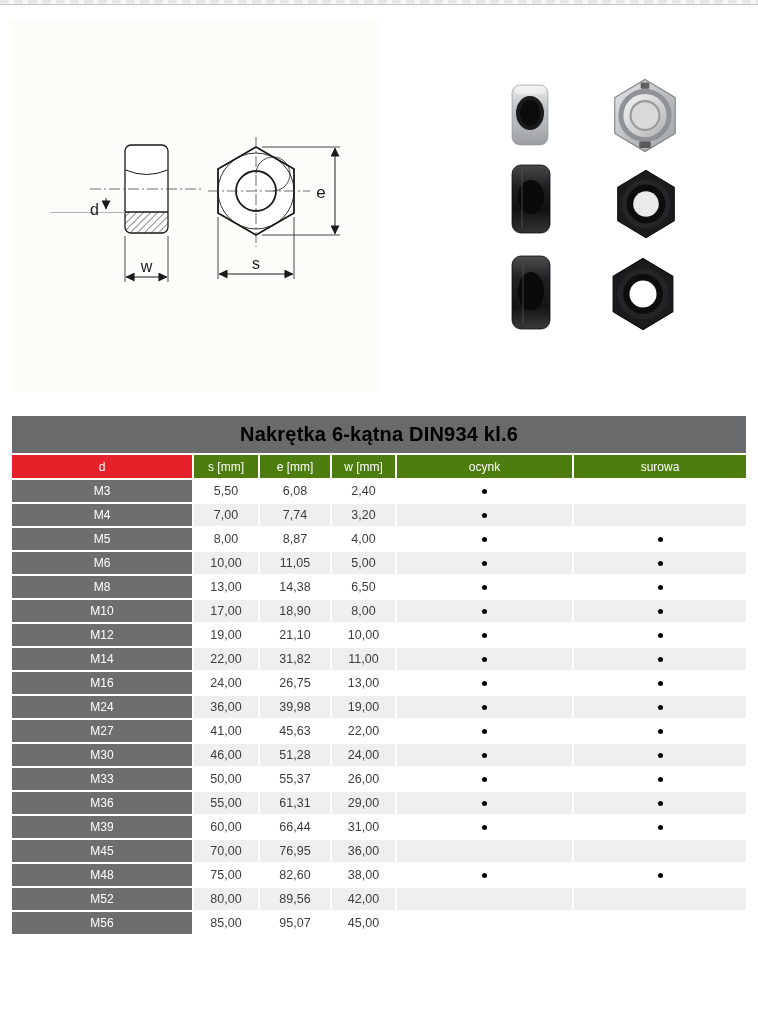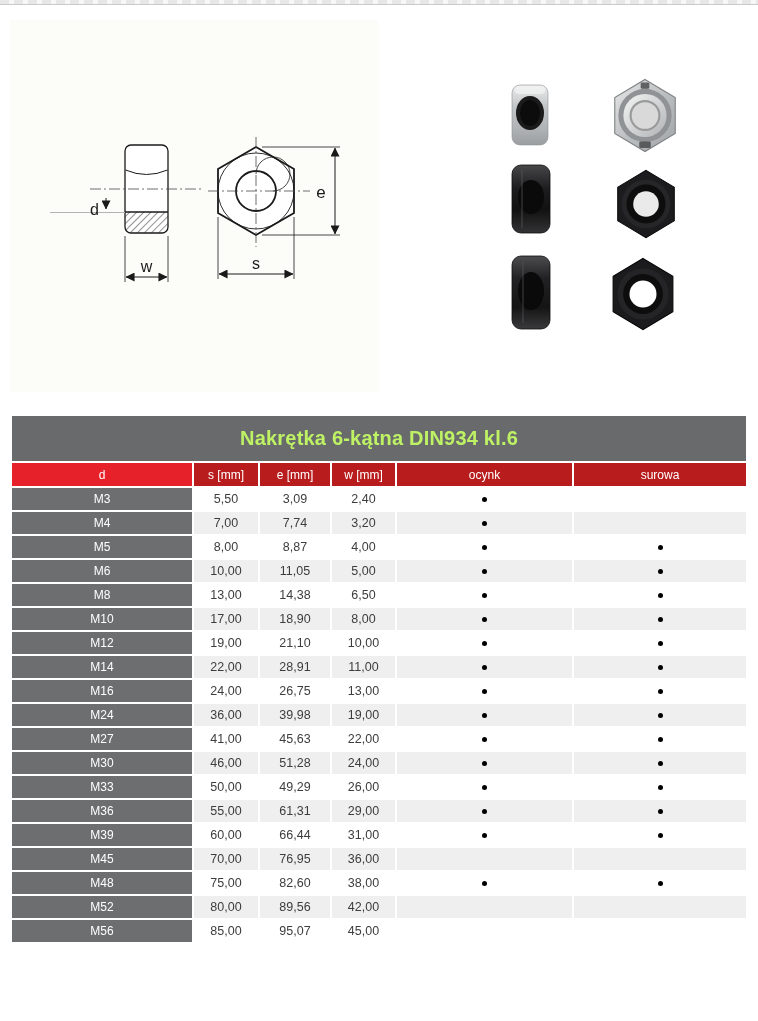--- a/index.html
+++ b/index.html
@@ -29,25 +29,25 @@
   .p-raw-side  {left:21px;top:185px;}
   .p-raw-top   {left:116px;top:187px;}
   
   .sheet{position:absolute;left:10px;top:414px;width:738px;}
   table.spec{
     width:738px;border-collapse:separate;border-spacing:2px;
     table-layout:fixed;background:#ffffff;
   }
   table.spec th, table.spec td{padding:0;margin:0;text-align:center;vertical-align:middle;}
   th.title-cell{
-    background:#696a6c;color:#bef264;height:45px;
+    background:#696a6c;color:#000000;height:37px;
     font-size:20px;font-weight:bold;letter-spacing:0.2px;
   }
   tr.colhead th{
-    background:#b91c1c;color:#ffffff;height:23px;
+    background:#4d7c0f;color:#ffffff;height:23px;
     font-size:12px;font-weight:normal;
   }
   tr.colhead th.dhead{background:#e7212a;}
   td.dcell{
     background:#6d6e70;color:#ffffff;height:22px;
     font-size:12px;font-weight:normal;
   }
   td.data{
     background:#ffffff;color:#3d3d3d;height:21.5px;font-size:12.5px;
   }
@@ -231,21 +231,21 @@
           <th>e [mm]</th>
           <th>w [mm]</th>
           <th>ocynk</th>
           <th>surowa</th>
         </tr>
     </thead>
     <tbody>
         <tr>
           <td class="dcell">M3</td>
           <td class="data">5,50</td>
-          <td class="data">3,09</td>
+          <td class="data">6,08</td>
           <td class="data">2,40</td>
           <td class="data"><span class="dot"></span></td>
           <td class="data"></td>
         </tr>
         <tr>
           <td class="dcell">M4</td>
           <td class="data">7,00</td>
           <td class="data">7,74</td>
           <td class="data">3,20</td>
           <td class="data"><span class="dot"></span></td>
@@ -287,21 +287,21 @@
           <td class="dcell">M12</td>
           <td class="data">19,00</td>
           <td class="data">21,10</td>
           <td class="data">10,00</td>
           <td class="data"><span class="dot"></span></td>
           <td class="data"><span class="dot"></span></td>
         </tr>
         <tr>
           <td class="dcell">M14</td>
           <td class="data">22,00</td>
-          <td class="data">28,91</td>
+          <td class="data">31,82</td>
           <td class="data">11,00</td>
           <td class="data"><span class="dot"></span></td>
           <td class="data"><span class="dot"></span></td>
         </tr>
         <tr>
           <td class="dcell">M16</td>
           <td class="data">24,00</td>
           <td class="data">26,75</td>
           <td class="data">13,00</td>
           <td class="data"><span class="dot"></span></td>
@@ -327,21 +327,21 @@
           <td class="dcell">M30</td>
           <td class="data">46,00</td>
           <td class="data">51,28</td>
           <td class="data">24,00</td>
           <td class="data"><span class="dot"></span></td>
           <td class="data"><span class="dot"></span></td>
         </tr>
         <tr>
           <td class="dcell">M33</td>
           <td class="data">50,00</td>
-          <td class="data">49,29</td>
+          <td class="data">55,37</td>
           <td class="data">26,00</td>
           <td class="data"><span class="dot"></span></td>
           <td class="data"><span class="dot"></span></td>
         </tr>
         <tr>
           <td class="dcell">M36</td>
           <td class="data">55,00</td>
           <td class="data">61,31</td>
           <td class="data">29,00</td>
           <td class="data"><span class="dot"></span></td>

